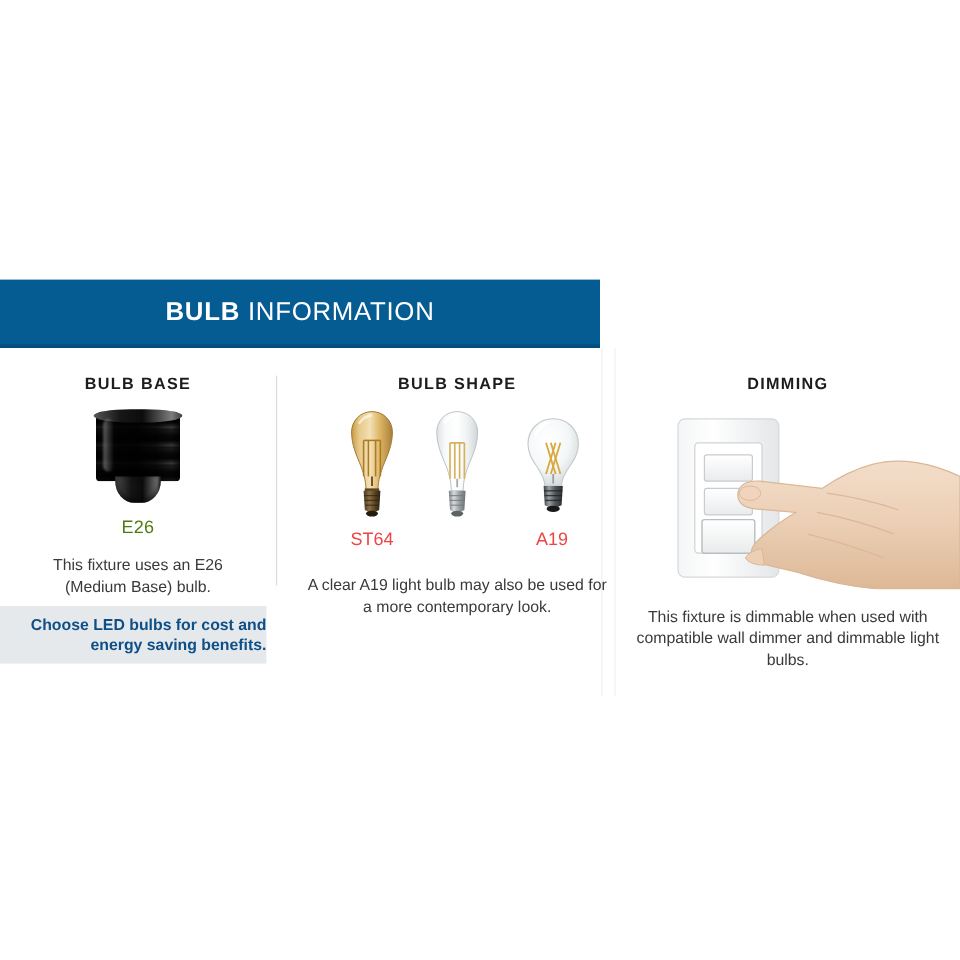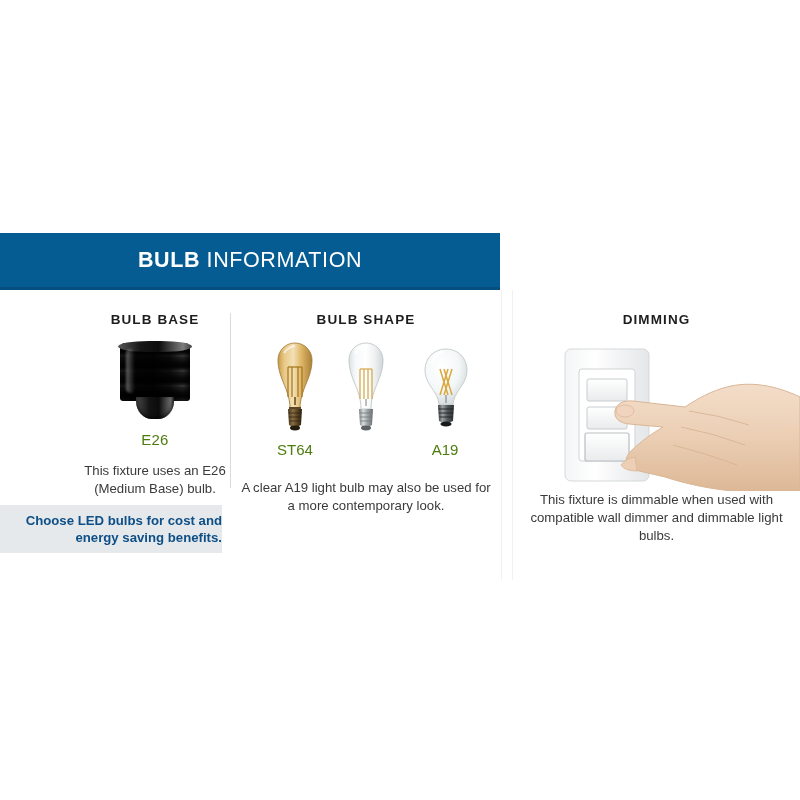--- a/index.html
+++ b/index.html
@@ -67,22 +67,22 @@
     top: 290px;
   }
   .panel.bulb    { left: 0;     width: 500px;  height: 300px; }
   .panel.dimming { left: 513px; width: 287px;  height: 300px; }
 
   .col {
     position: absolute;
     top: 0;
     text-align: center;
   }
-  .col.base  { left: 0px;   width: 230px; padding-left: 40px; }
-  .col.shape { left: 232px; width: 268px; }
+  .col.base  { left: 0px;   width: 230px; }
+  .col.shape { left: 232px; width: 268px; padding-left: 15px; }
 
   
   .v-divider {
     position: absolute;
     left: 230px;
     top: 23px;
     width: 1px;
     height: 175px;
     background: #d9dbdd;
   }
@@ -206,21 +206,21 @@
   .bulb-labels {
     position: relative;
     height: 22px;
     margin-top: 8px;
   }
   .bulb-label {
     position: absolute;
     top: 0;
     text-align: center;
     font-size: 15px;
-    color: #4d7c0f;
+    color: #ef4444;
   }
 
   
   .dimmer-wrap {
     position: relative;
     width: 287px;
     height: 150px;
     margin-top: 14px;
   }
 
@@ -437,17 +437,17 @@
             <path d="M160 104 Q192 112 224 124"></path>
           </g>
 
           <ellipse cx="112" cy="70" rx="9" ry="6" fill="#f0d4bd" stroke="#ddb79a" stroke-width="0.8"></ellipse>
 
           <path d="M122 116 Q112 118 108 124 Q112 130 124 130 Z" fill="#eccfb4" stroke="#d9b696" stroke-width="0.8"></path>
         </g>
       </svg>
     </div>
 
-    <div class="body-text" style="text-align:center; padding:0 14px; ">This fixture is dimmable when used with compatible wall dimmer and dimmable light bulbs.</div>
+    <div class="body-text" style="text-align:center; padding:0 14px; margin-top:14px;">This fixture is dimmable when used with compatible wall dimmer and dimmable light bulbs.</div>
 
   </div>
 
 </div>
 
 </body></html>

